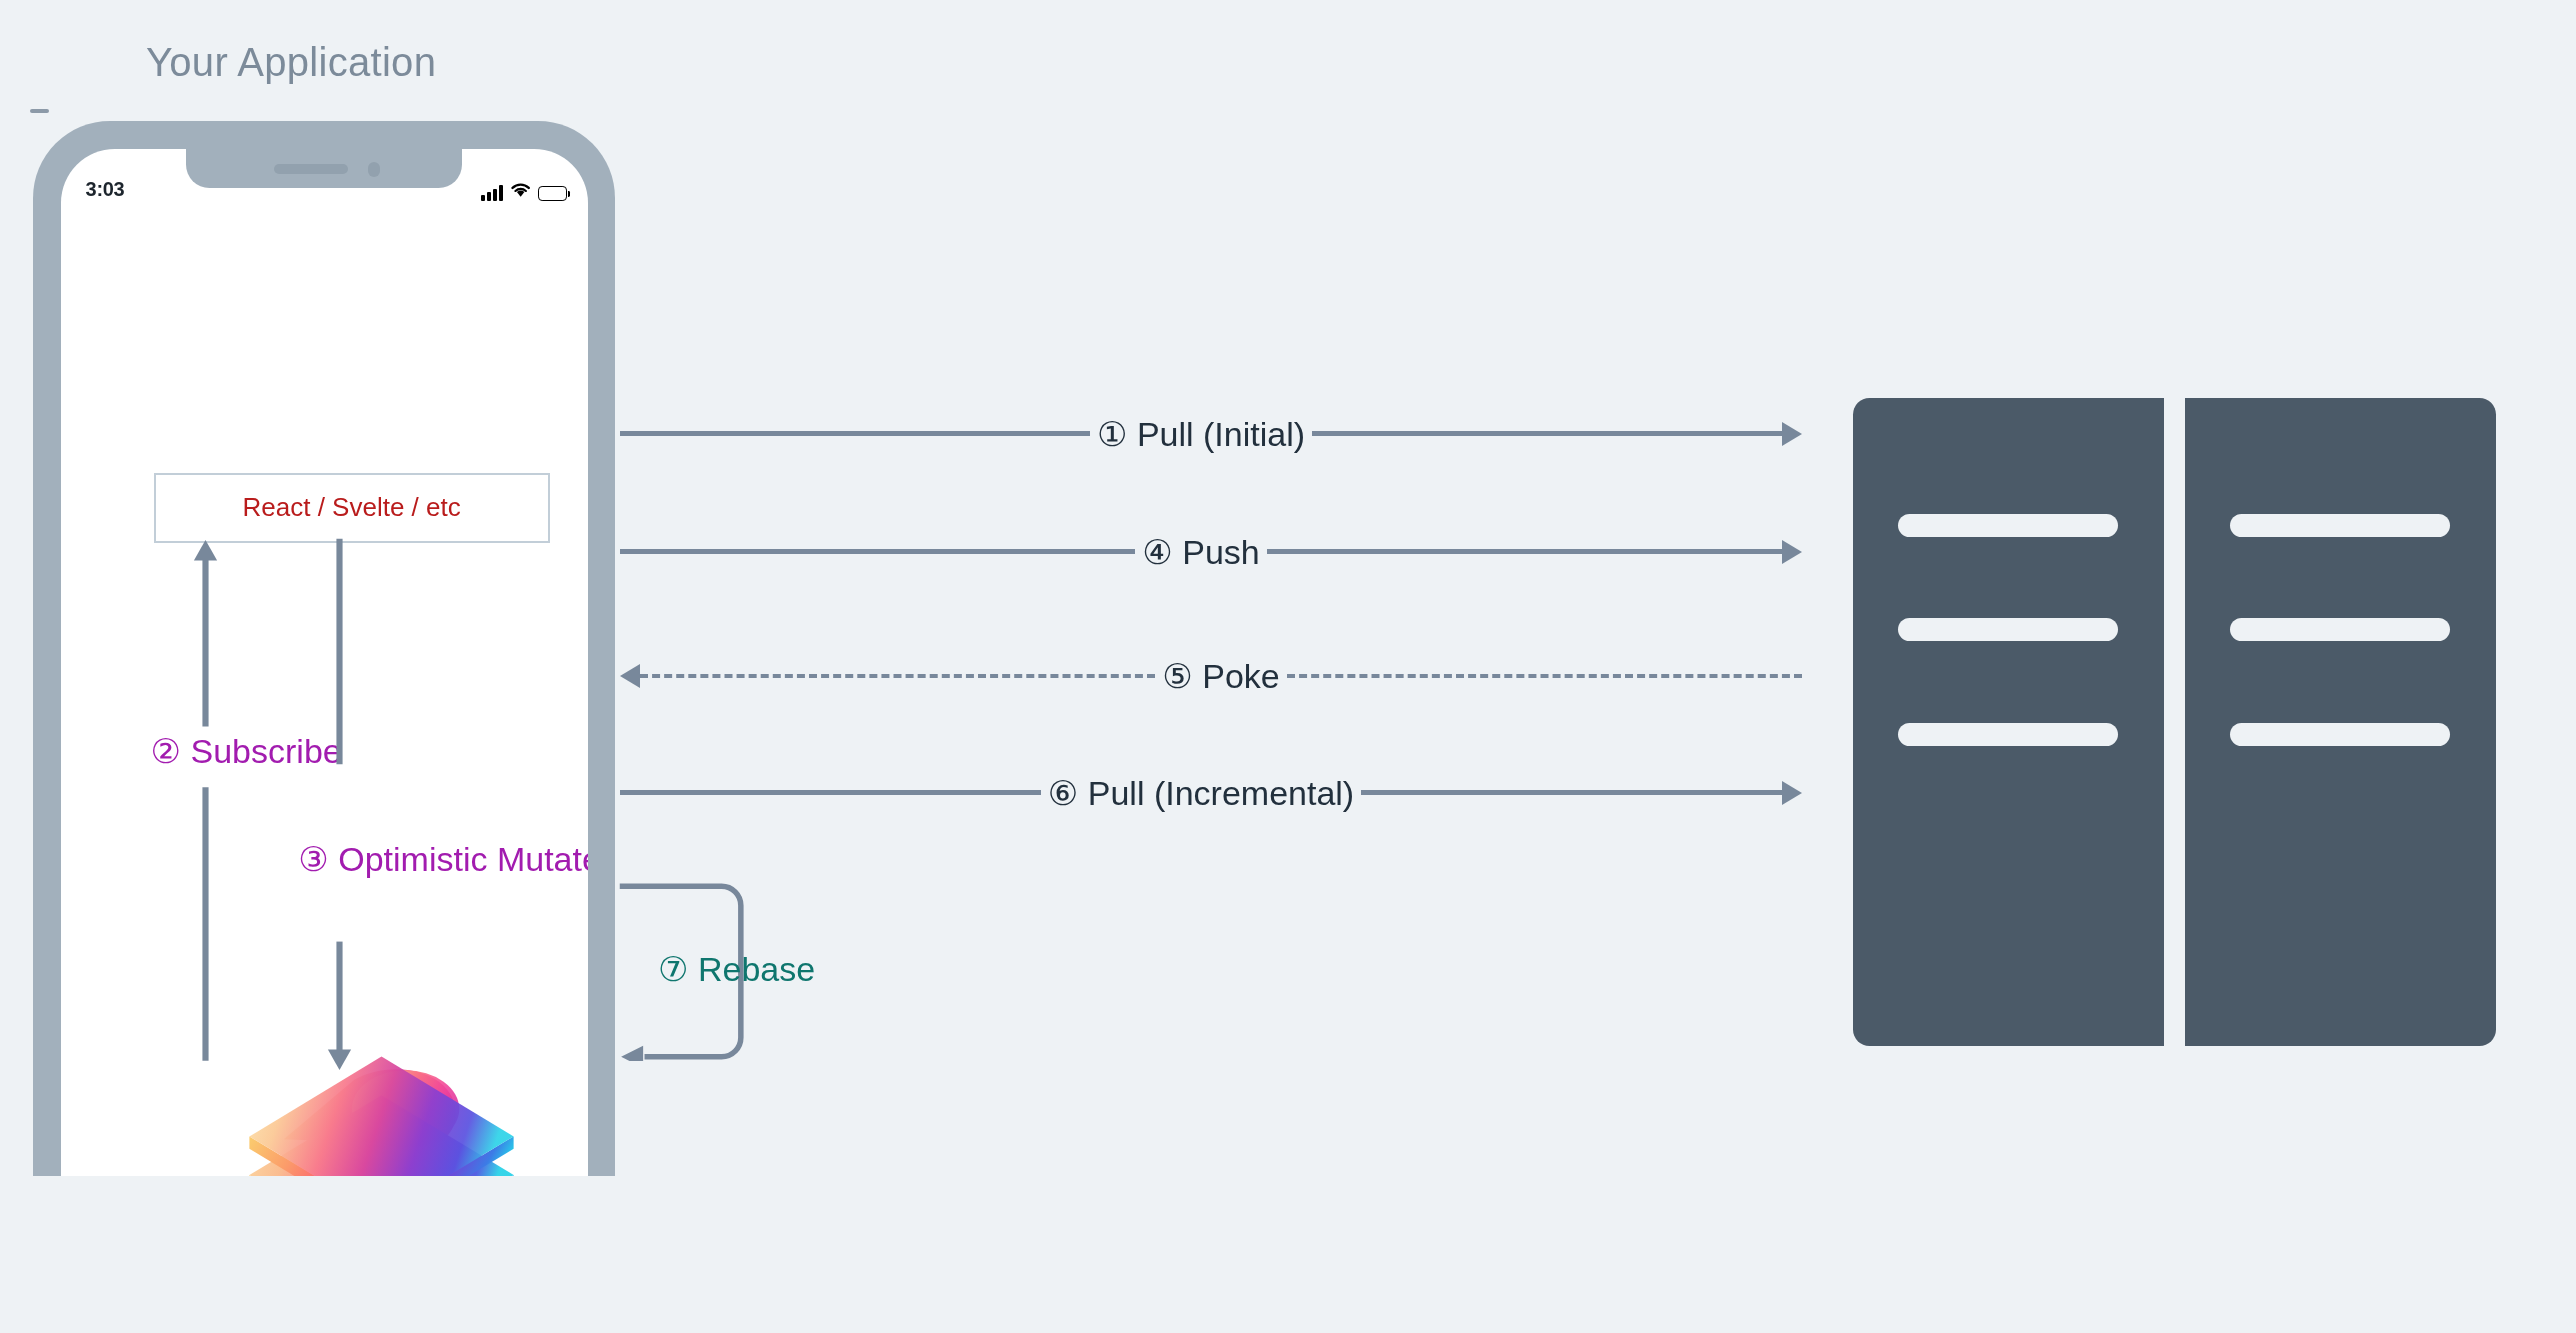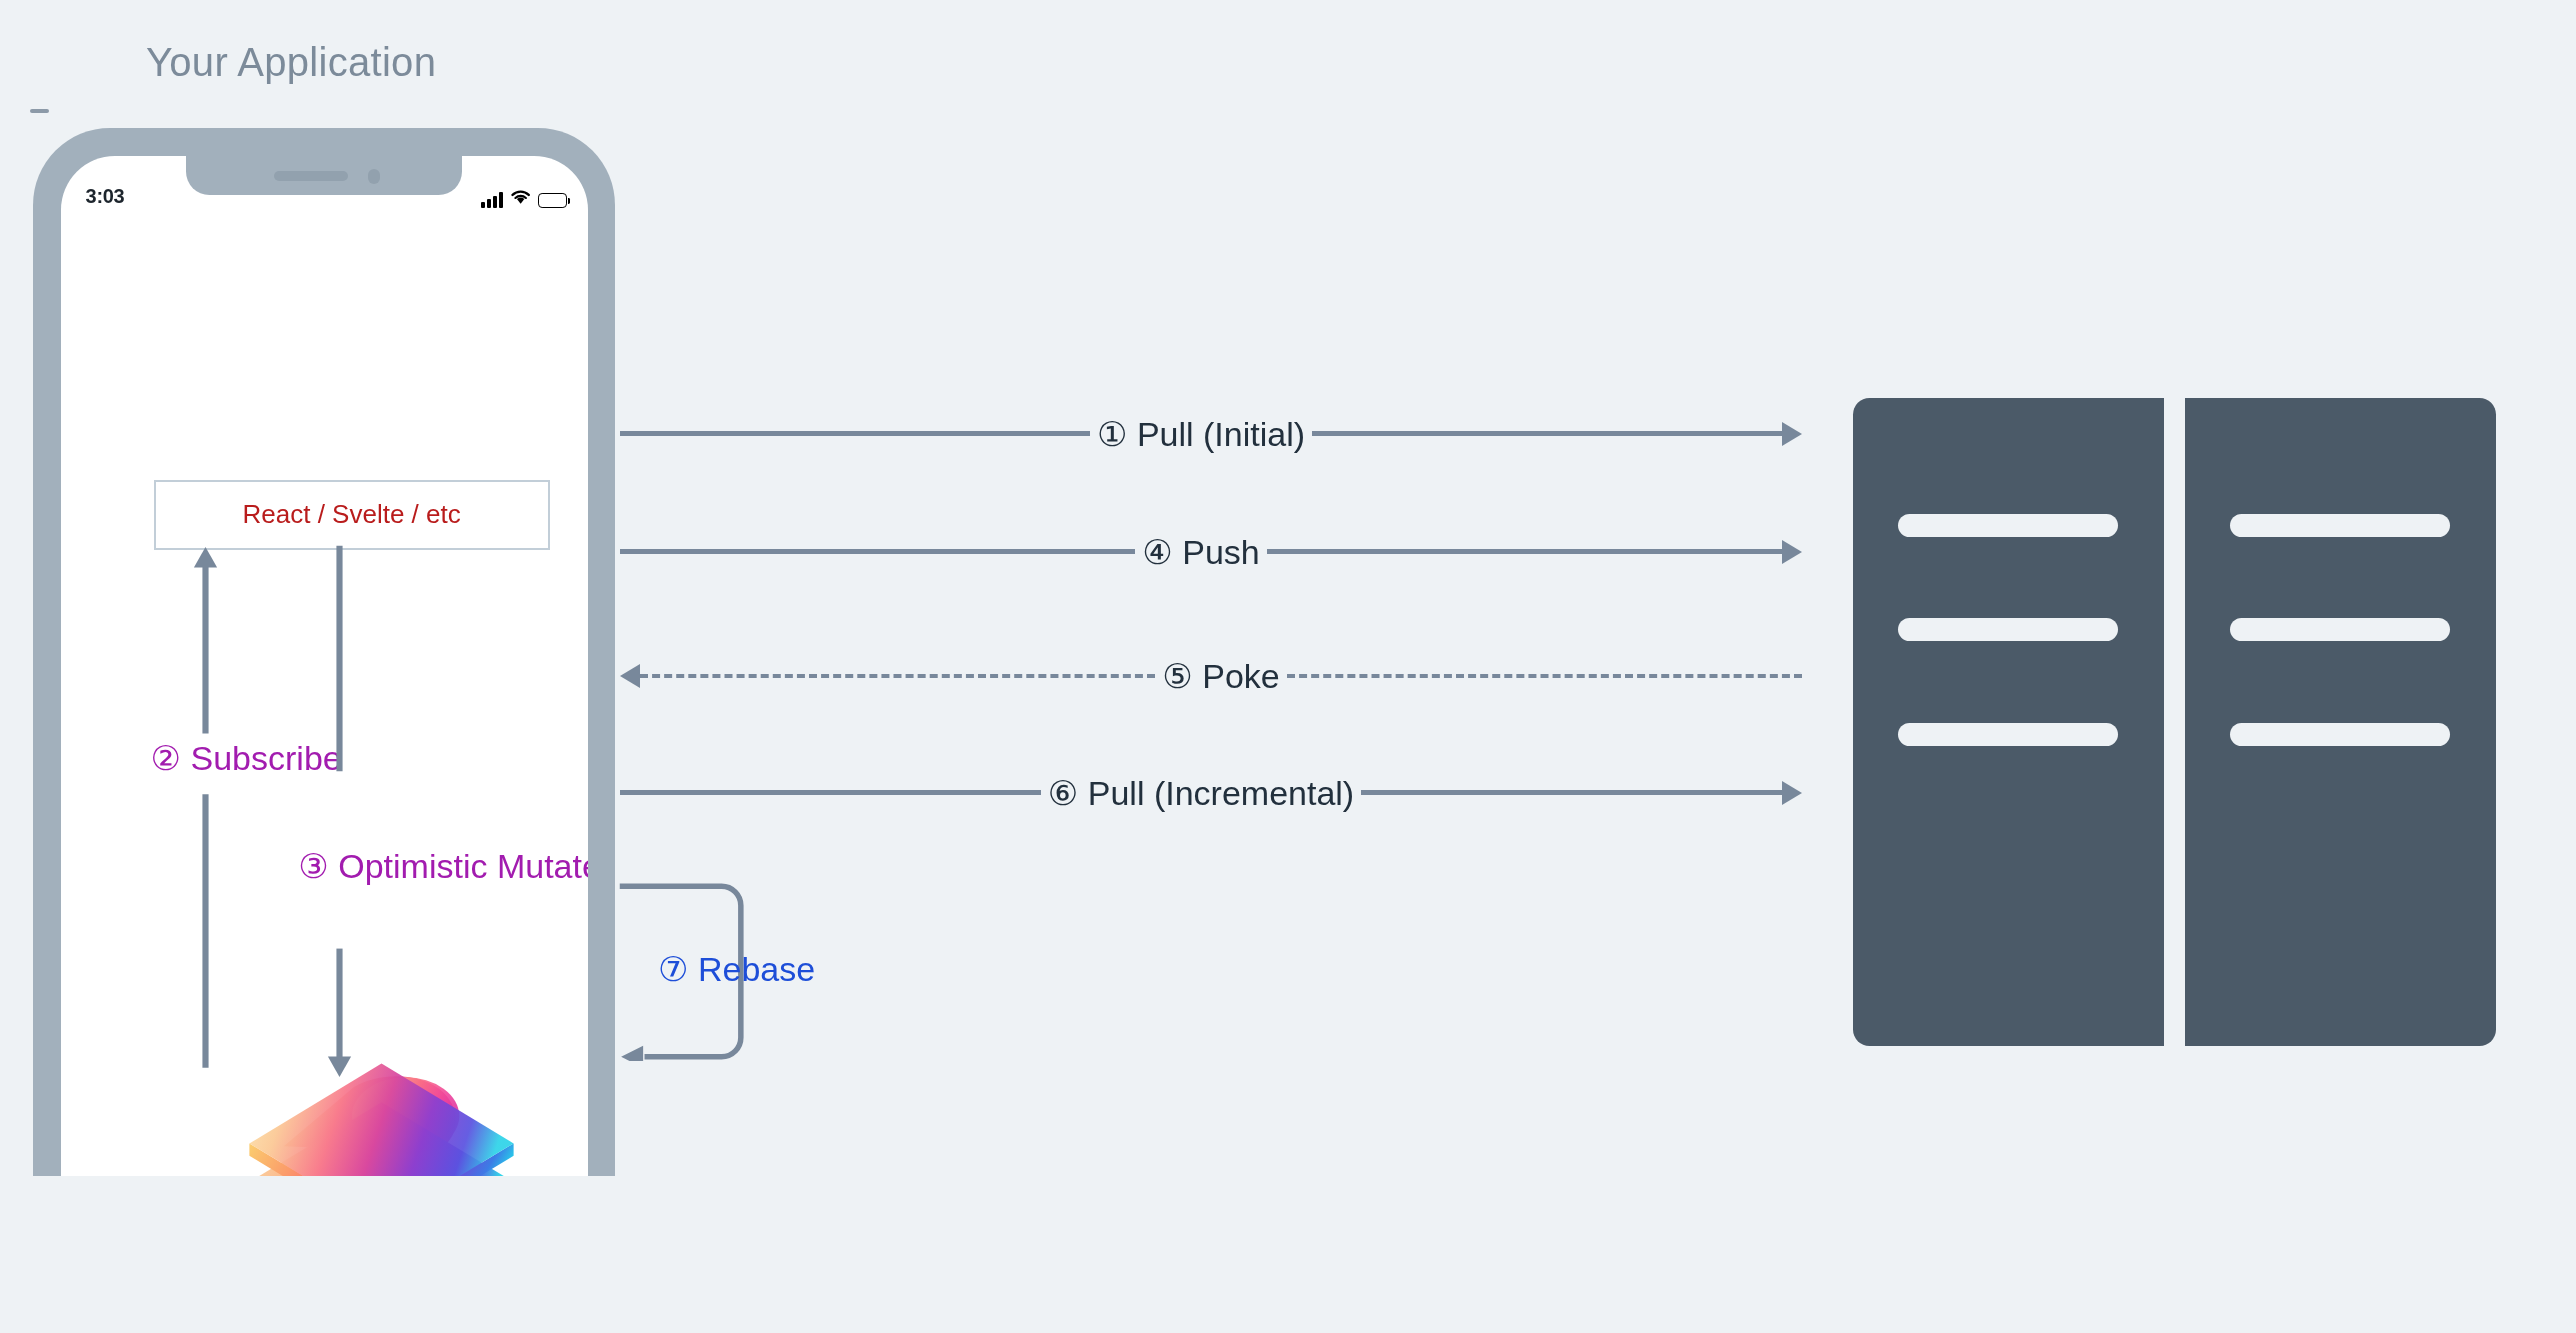--- a/index.html
+++ b/index.html
@@ -35,21 +35,21 @@
     position: absolute;
     left: 30px; top: 109px;
     width: 19.3px; height: 4.1px;
     background: #8c9aa8;
     border-radius: 2.1px;
   }
 
   
   #phone-frame {
     position: absolute;
-    left: 33px;  top: 128px;
+    left: 33px;  top: 121px;
     width: 582px; height: 1171px;
     background: #a2b0bc;
     border-radius: 77px;
   }
   #phone-screen {
     position: absolute;
     left: 27.6px; top: 27.6px;
     width: 527px; height: 1116px;
     background: #ffffff;
     border-radius: 54px;
@@ -223,21 +223,21 @@
 
   
   #rebase-loop {
     position: absolute;
     left: 617px; top: 882px;
     width: 172px; height: 179px;
   }
   #lbl-rebase {
     position: absolute;
     left: 658px; top: 949px;
-    color: #1d4ed8;
+    color: #0f766e;
     font-size: 34px;
     white-space: nowrap;
   }
 
   
   .server {
     position: absolute;
     top: 398px;
     width: 311px;
     height: 648px;

